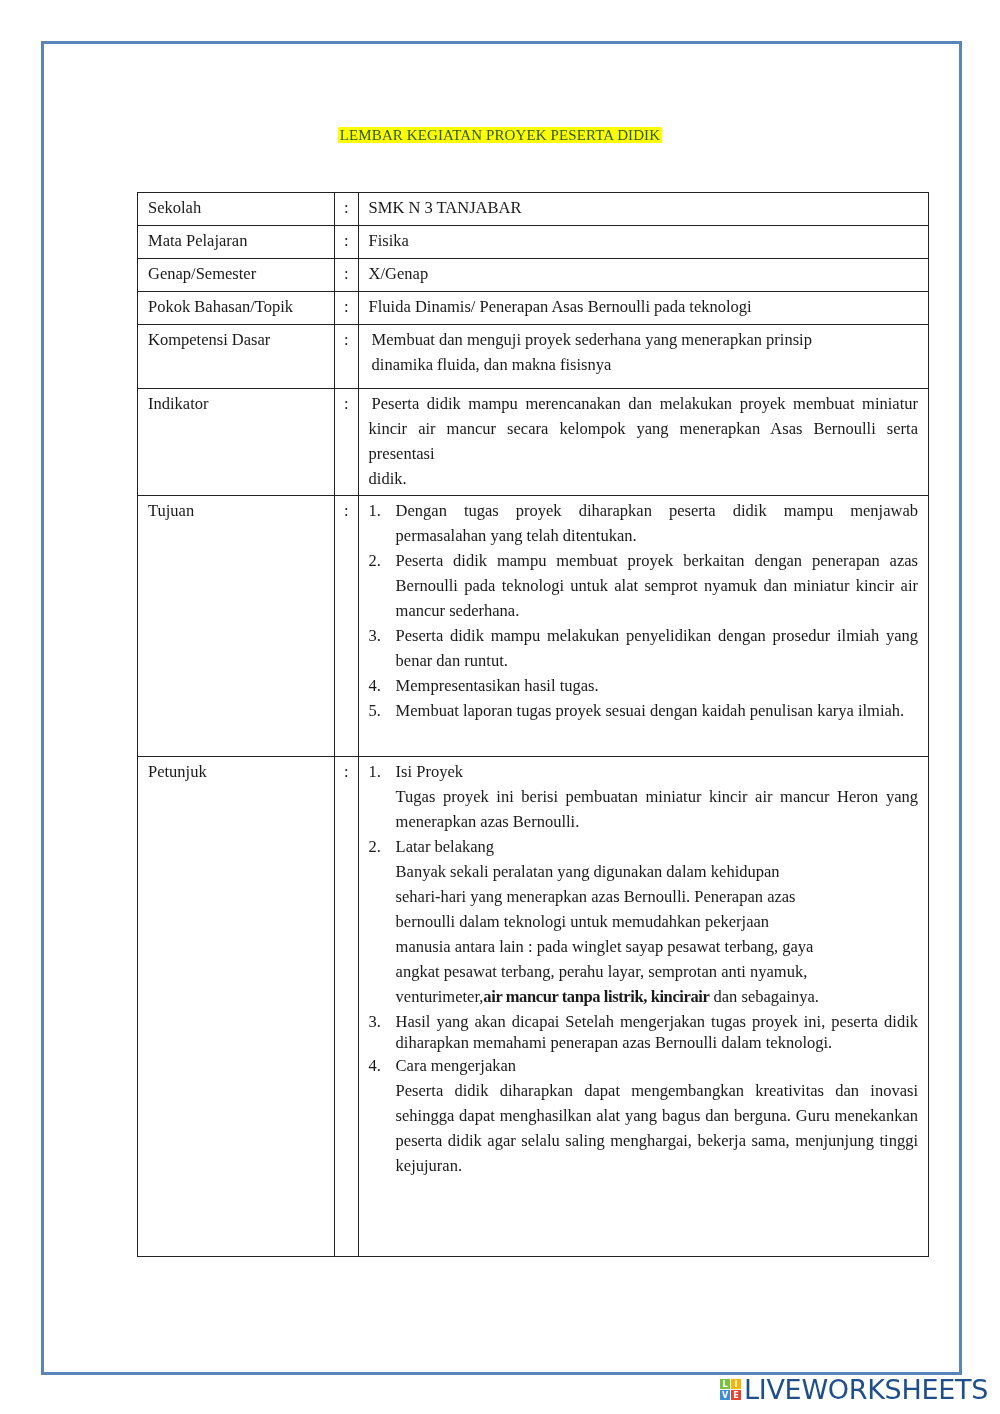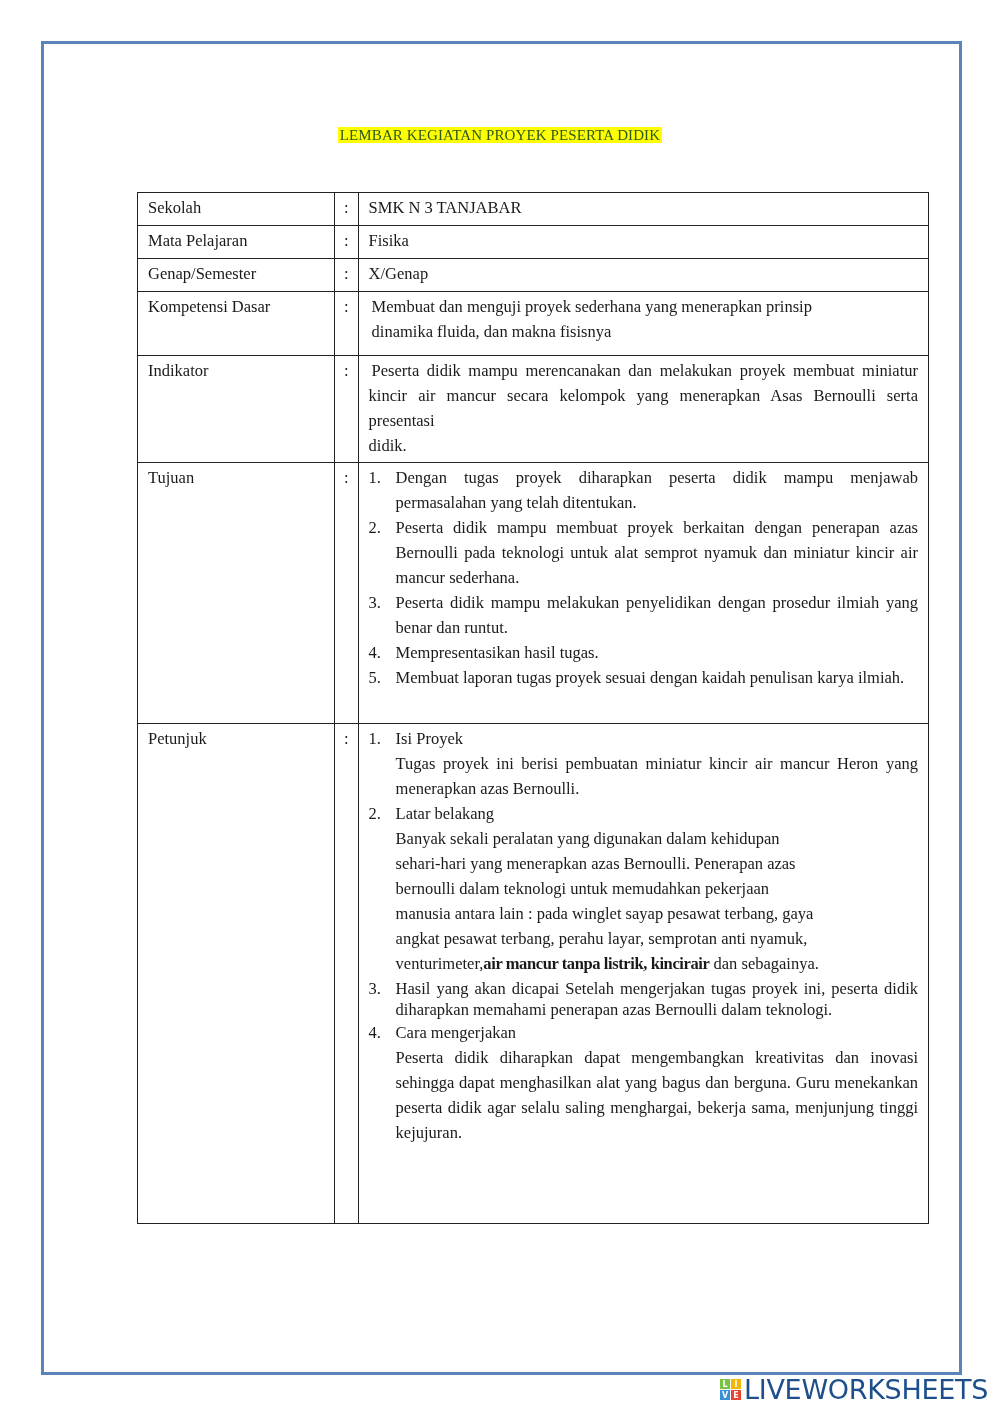--- a/index.html
+++ b/index.html
@@ -46,20 +46,25 @@
   </tr>
   <tr style="height:33px">
     <td class="label">Mata Pelajaran</td>
     <td class="colon">:</td>
     <td class="value">Fisika</td>
   </tr>
   <tr style="height:33px">
     <td class="label">Genap/Semester</td>
     <td class="colon">:</td>
     <td class="value">X/Genap</td>
+  </tr>
+  <tr style="height:33px">
+    <td class="label">Pokok Bahasan/Topik</td>
+    <td class="colon">:</td>
+    <td class="value">Fluida Dinamis/ Penerapan Asas Bernoulli pada teknologi</td>
   </tr>
   <tr style="height:64px">
     <td class="label">Kompetensi Dasar</td>
     <td class="colon">:</td>
     <td class="value" style="padding-left:13px; padding-right:60px; text-align:left;">
       <span>Membuat dan menguji  proyek sederhana yang menerapkan prinsip dinamika fluida, dan makna fisisnya</span>
     </td>
   </tr>
   <tr style="height:101px">
     <td class="label">Indikator</td>

